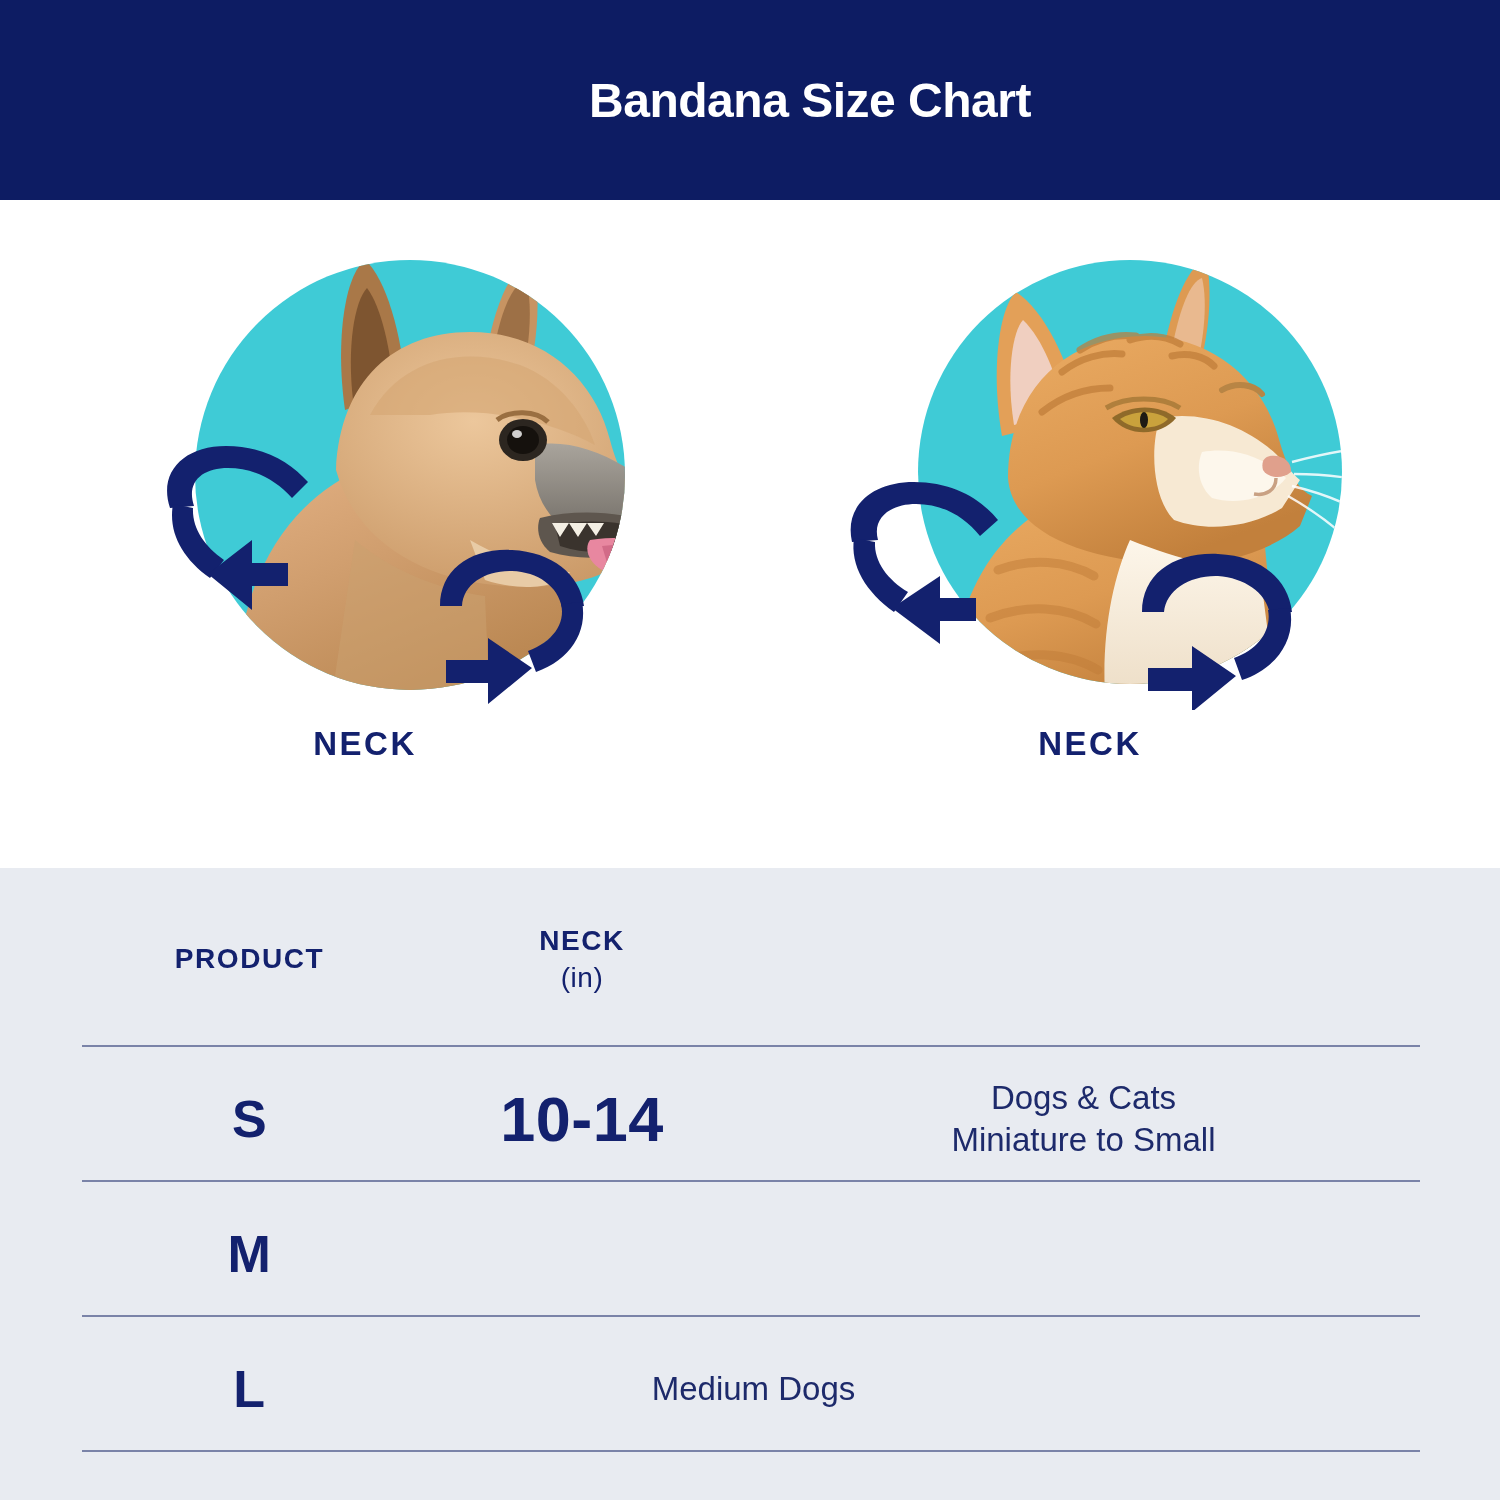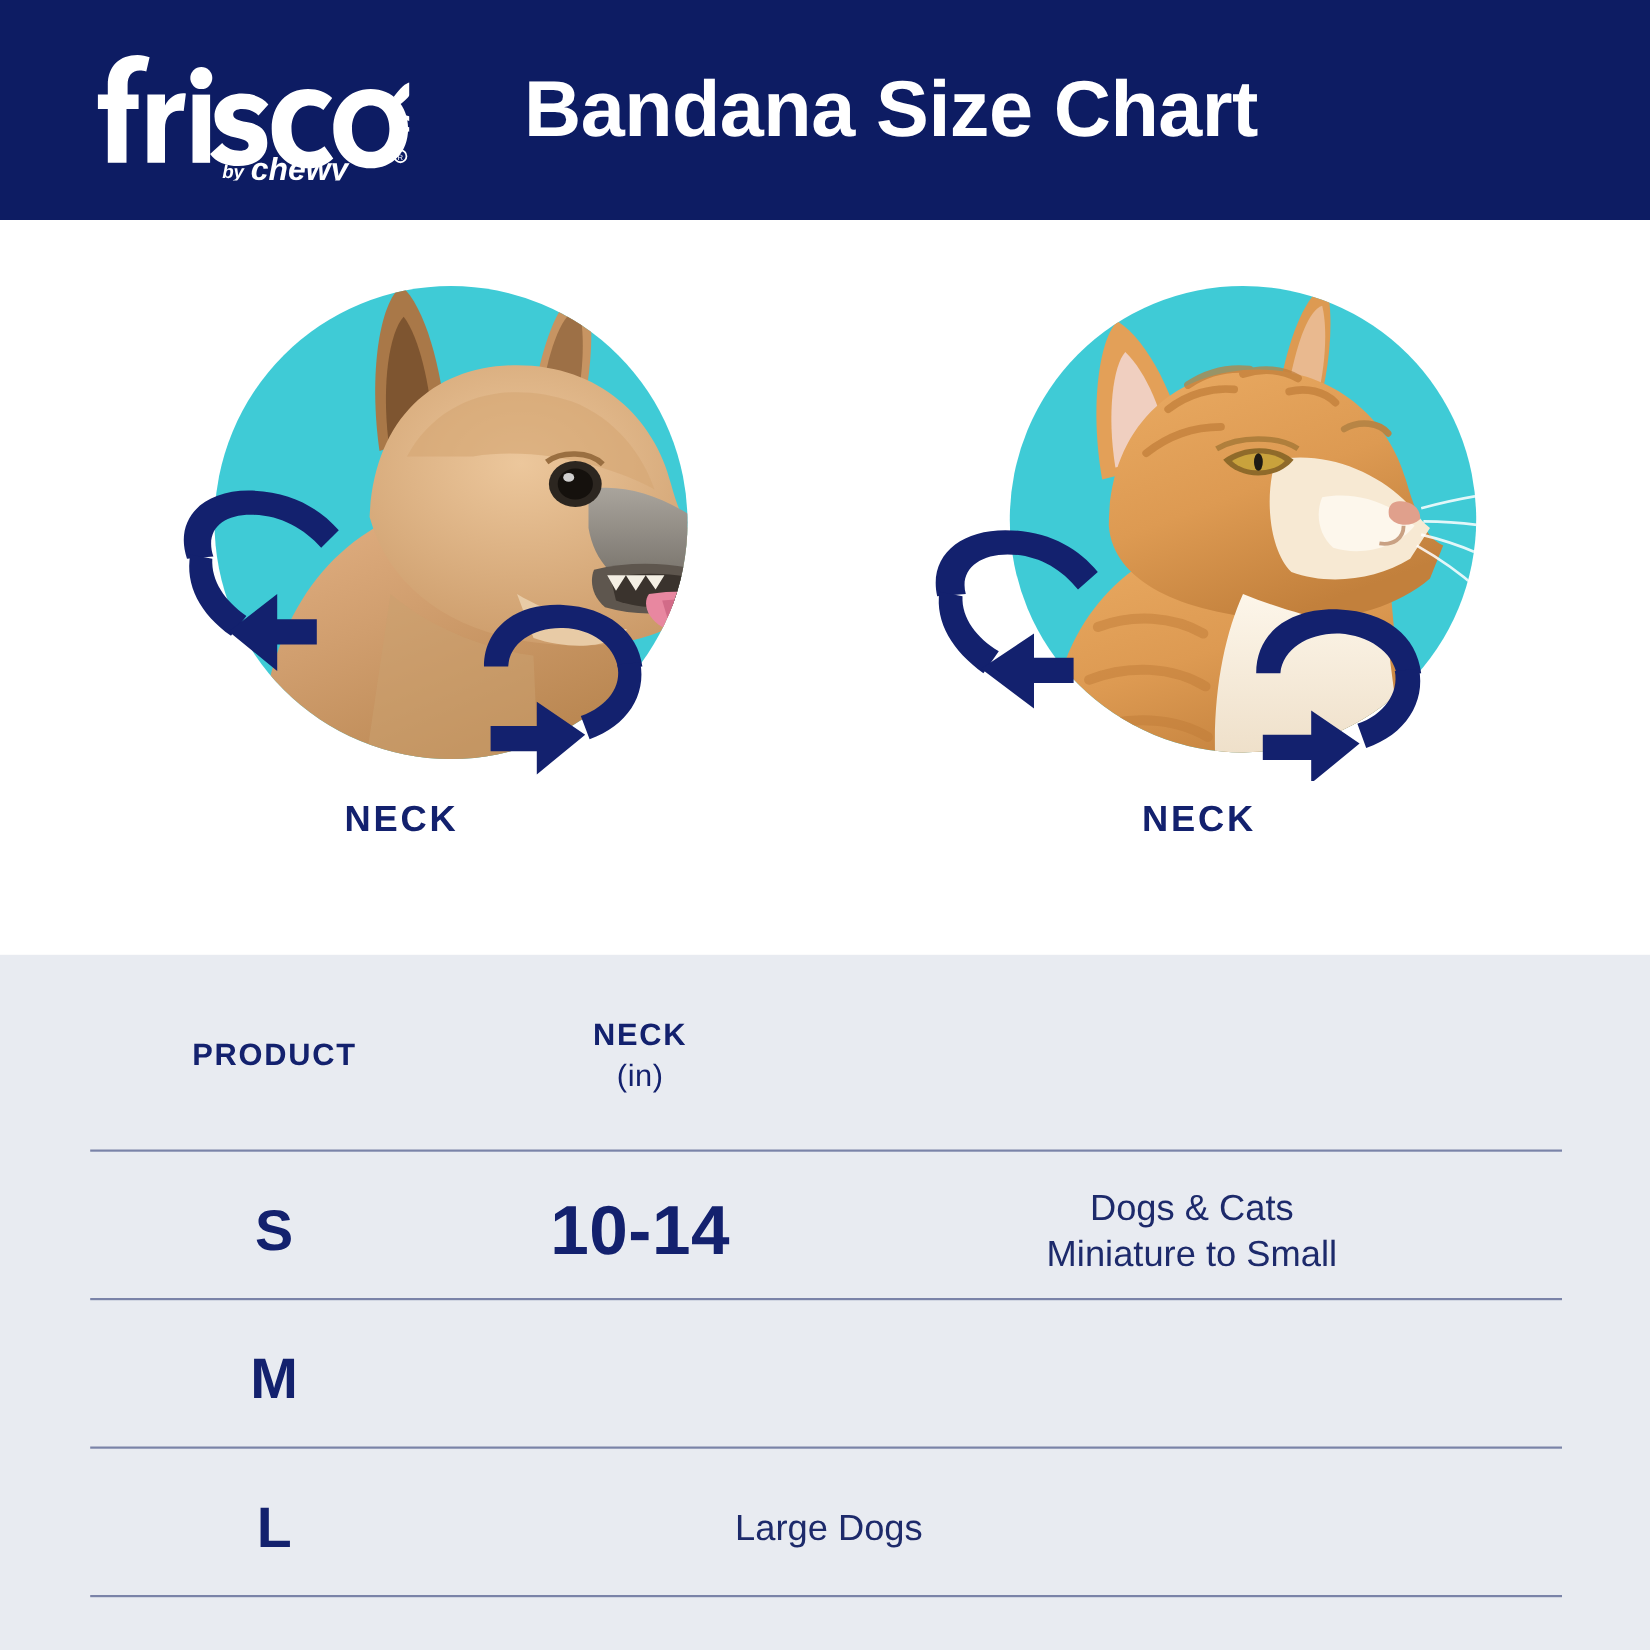--- a/index.html
+++ b/index.html
@@ -17,21 +17,21 @@
     background:#0d1c63;
     display:flex; align-items:center;
   }
   .logo-wrap {
     position:absolute; left:72px; top:34px; width:300px; height:130px;
   }
   .logo-svg { display:block; width:300px; height:130px; }
   .header-title {
     position:absolute; left:0; top:0; width:1500px; height:200px;
     display:flex; align-items:center; justify-content:center;
-    color:#ffffff; font-size:72px; font-weight:bold;
+    color:#ffffff; font-size:48px; font-weight:bold;
     letter-spacing:-0.5px; padding-left:120px;
   }
 
   
   .illus {
     position:absolute; left:0; top:200px; width:1500px; height:668px;
     background:#ffffff;
   }
   .pet-block { position:absolute; top:0; width:620px; height:668px; }
   .pet-block.dog { left:140px; }
@@ -88,50 +88,20 @@
   .d3 { top:447px; }
   .d4 { top:582px; }
 </style>
 </head>
 <body>
 
 <div class="page">
 
   <div class="header">
 
-    <div class="logo-wrap">
-      <svg class="logo-svg" viewBox="0 0 300 130">
-        <g fill="#ffffff">
-
-          <path d="M20,52 h34 v13 h-11 v49 h-17 v-49 h-9 v-13 h9 v-9 c0,-17 11,-27 27,-27 c4,0 8,1 11,2 l-3,13 c-2,-1 -4,-1 -6,-1 c-7,0 -11,5 -11,13 v9 z"></path>
-
-          <path d="M62,52 h16 v10 c4,-8 11,-12 19,-11 l-2,16 c-11,-2 -17,4 -17,16 v31 h-16 z"></path>
-
-          <rect x="103" y="52" width="16" height="62"></rect>
-          <circle cx="111" cy="37" r="10"></circle>
-
-          <path d="M130,96 c4,5 10,7 16,7 c5,0 8,-2 8,-5 c0,-4 -4,-5 -12,-7 c-11,-2 -19,-7 -19,-19 c0,-13 11,-21 25,-21 c11,0 19,4 24,10 l-9,10 c-4,-4 -9,-6 -15,-6 c-5,0 -8,2 -8,5 c0,4 4,5 12,7 c12,2 19,7 19,19 c0,13 -11,21 -26,21 c-12,0 -21,-4 -26,-11 z"></path>
-
-          <path d="M222,66 c-4,-3 -8,-4 -12,-4 c-10,0 -17,8 -17,21 c0,13 7,21 17,21 c5,0 9,-2 13,-5 l8,11 c-6,6 -14,9 -23,9 c-19,0 -33,-14 -33,-36 c0,-22 14,-36 33,-36 c9,0 16,3 22,8 z"></path>
-
-          <path d="M265,47 c20,0 34,15 34,36 c0,21 -14,36 -34,36 c-20,0 -34,-15 -34,-36 c0,-21 14,-36 34,-36 z M265,62 c-10,0 -17,8 -17,21 c0,13 7,21 17,21 c10,0 17,-8 17,-21 c0,-13 -7,-21 -17,-21 z"></path>
-
-          <path d="M286,54 c6,-8 11,-13 15,-13 c3,0 4,3 2,7 c-2,5 -7,10 -13,14 z"></path>
-          <path d="M292,72 c8,1 15,4 20,9" stroke="#ffffff" stroke-width="4" fill="none" stroke-linecap="round"></path>
-          <path d="M293,83 c8,0 15,2 20,6" stroke="#ffffff" stroke-width="4" fill="none" stroke-linecap="round"></path>
-        </g>
-        <g fill="none" stroke="#ffffff" stroke-width="1.6">
-          <circle cx="292" cy="108" r="5.5"></circle>
-        </g>
-        <text x="292" y="111.5" font-family="Liberation Sans, sans-serif" font-size="7" fill="#ffffff" text-anchor="middle">R</text>
-
-        <text x="130" y="128" font-family="Liberation Sans, sans-serif" font-size="17" font-weight="bold" font-style="italic" fill="#ffffff">by</text>
-        <text x="156" y="130" font-family="Liberation Sans, sans-serif" font-size="29" font-weight="bold" font-style="italic" fill="#ffffff">chewy</text>
-      </svg>
-    </div>
 
     <div class="header-title">Bandana Size Chart</div>
   </div>
 
   <div class="illus">
 
     <div class="pet-block dog">
       <div class="pet-art">
         <svg viewBox="0 0 620 470">
           <defs>
@@ -328,21 +298,21 @@
         </div>
       </div>
 
       <div class="row drow">
         <div class="c1 size-cell">M</div>
       </div>
 
       <div class="row drow">
         <div class="c1 size-cell">L</div>
         <div class="c3 rec-cell">
-          <div>Large Dogs</div>
+          <div>Medium Dogs</div>
         </div>
       </div>
     </div>
 
     <div class="divider d1"></div>
     <div class="divider d2"></div>
     <div class="divider d3"></div>
     <div class="divider d4"></div>
   </div>
 

